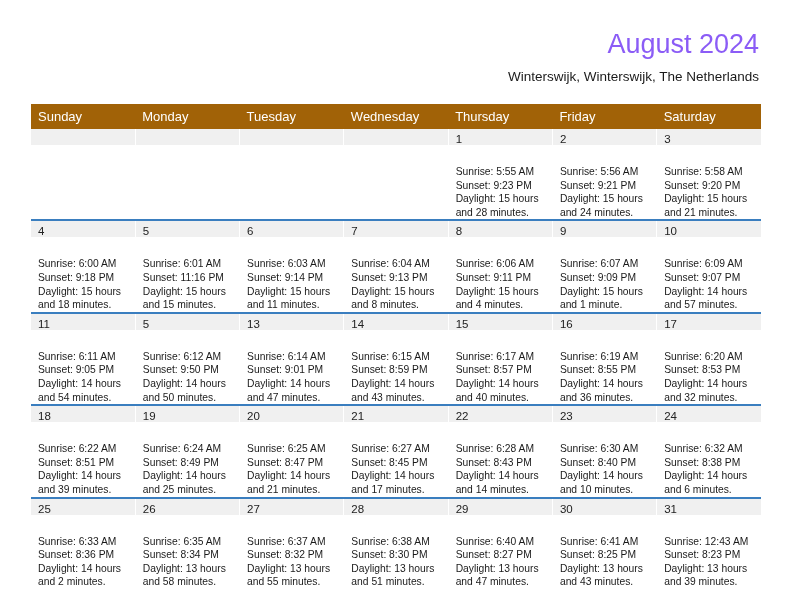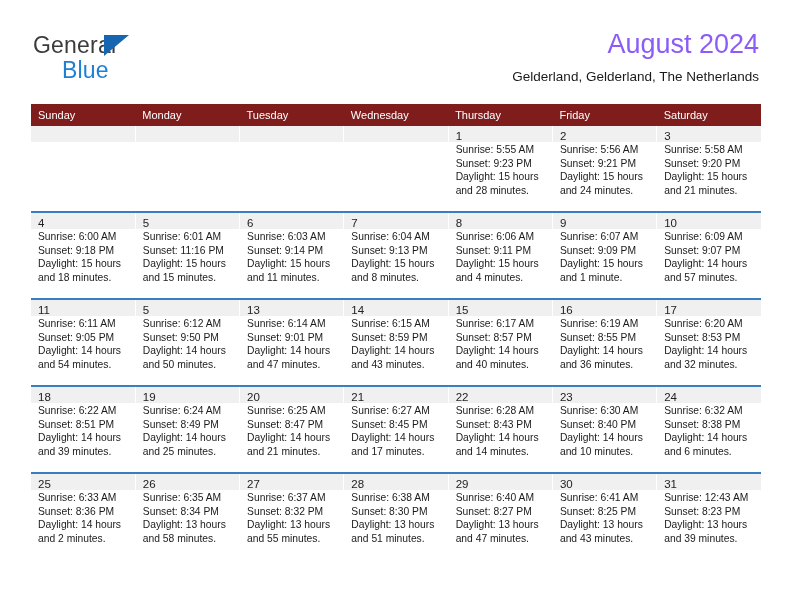--- a/index.html
+++ b/index.html
@@ -89,24 +89,24 @@
   
   .calendar {
     position: absolute;
     left: 31px;
     top: 104px;
     width: 730px;
     border-collapse: collapse;
     table-layout: fixed;
   }
   .calendar th {
-    background: #7f1d1d;
+    background: #a16207;
     color: #ffffff;
     font-weight: normal;
-    font-size: 11px;
+    font-size: 13px;
     text-align: left;
     padding: 5px 0 5px 7px;
     height: 19px;
     box-sizing: border-box;
     border: none;
   }
   .calendar td {
     width: 104.28px;
     vertical-align: top;
     padding: 0;
@@ -127,50 +127,45 @@
     color: #222222;
     padding: 3px 0 3px 7px;
     height: 16px;
     box-sizing: border-box;
     line-height: 15px;
   }
   .daynum.empty {
     color: transparent;
   }
   .dayinfo {
-    padding: 1px 6px 0 7px;
+    padding: 20px 6px 0 7px;
     font-size: 10.3px;
     line-height: 13.6px;
     color: #1a1a1a;
     min-height: 69px;
     box-sizing: border-box;
   }
   .dayinfo div {
     white-space: nowrap;
   }
   .cell-empty .dayinfo {
     min-height: 69px;
   }
 </style>
 </head>
 <body>
 
 <div class="page">
 
   <div class="header">
 
-    <div class="logo">
-      <span class="logo-general">General</span>
-      <span class="logo-triangle"></span>
-      <span class="logo-blue">Blue</span>
-    </div>
 
     <div class="title-block">
       <div class="cal-title">August 2024</div>
-      <div class="cal-subtitle">Gelderland, Gelderland, The Netherlands</div>
+      <div class="cal-subtitle">Winterswijk, Winterswijk, The Netherlands</div>
     </div>
 
   </div>
 
   <table class="calendar">
     <thead>
       <tr id="weekday-row">
           <th>Sunday</th>
           <th>Monday</th>
           <th>Tuesday</th>

